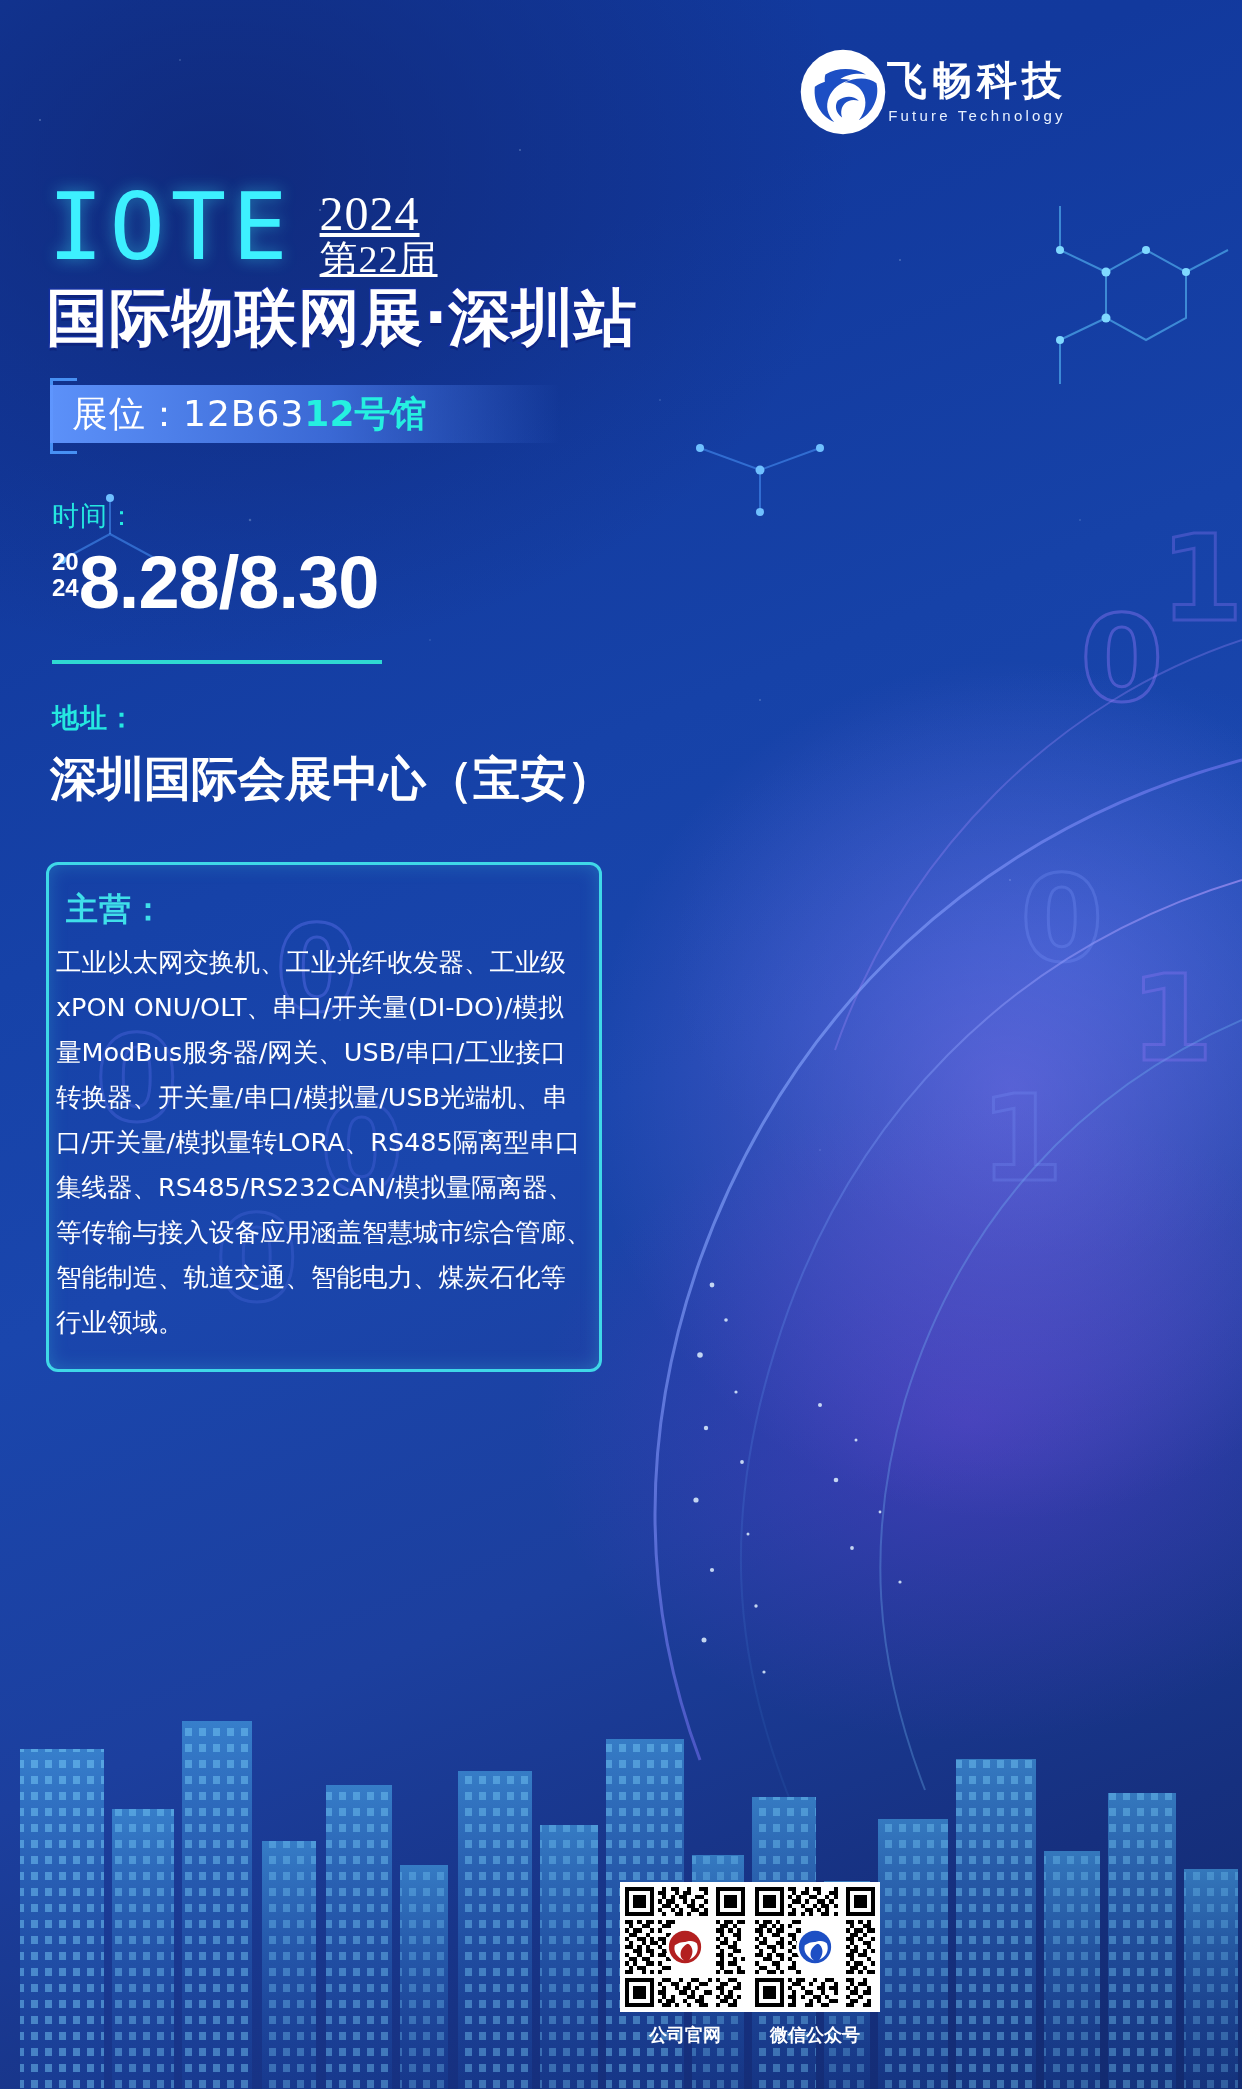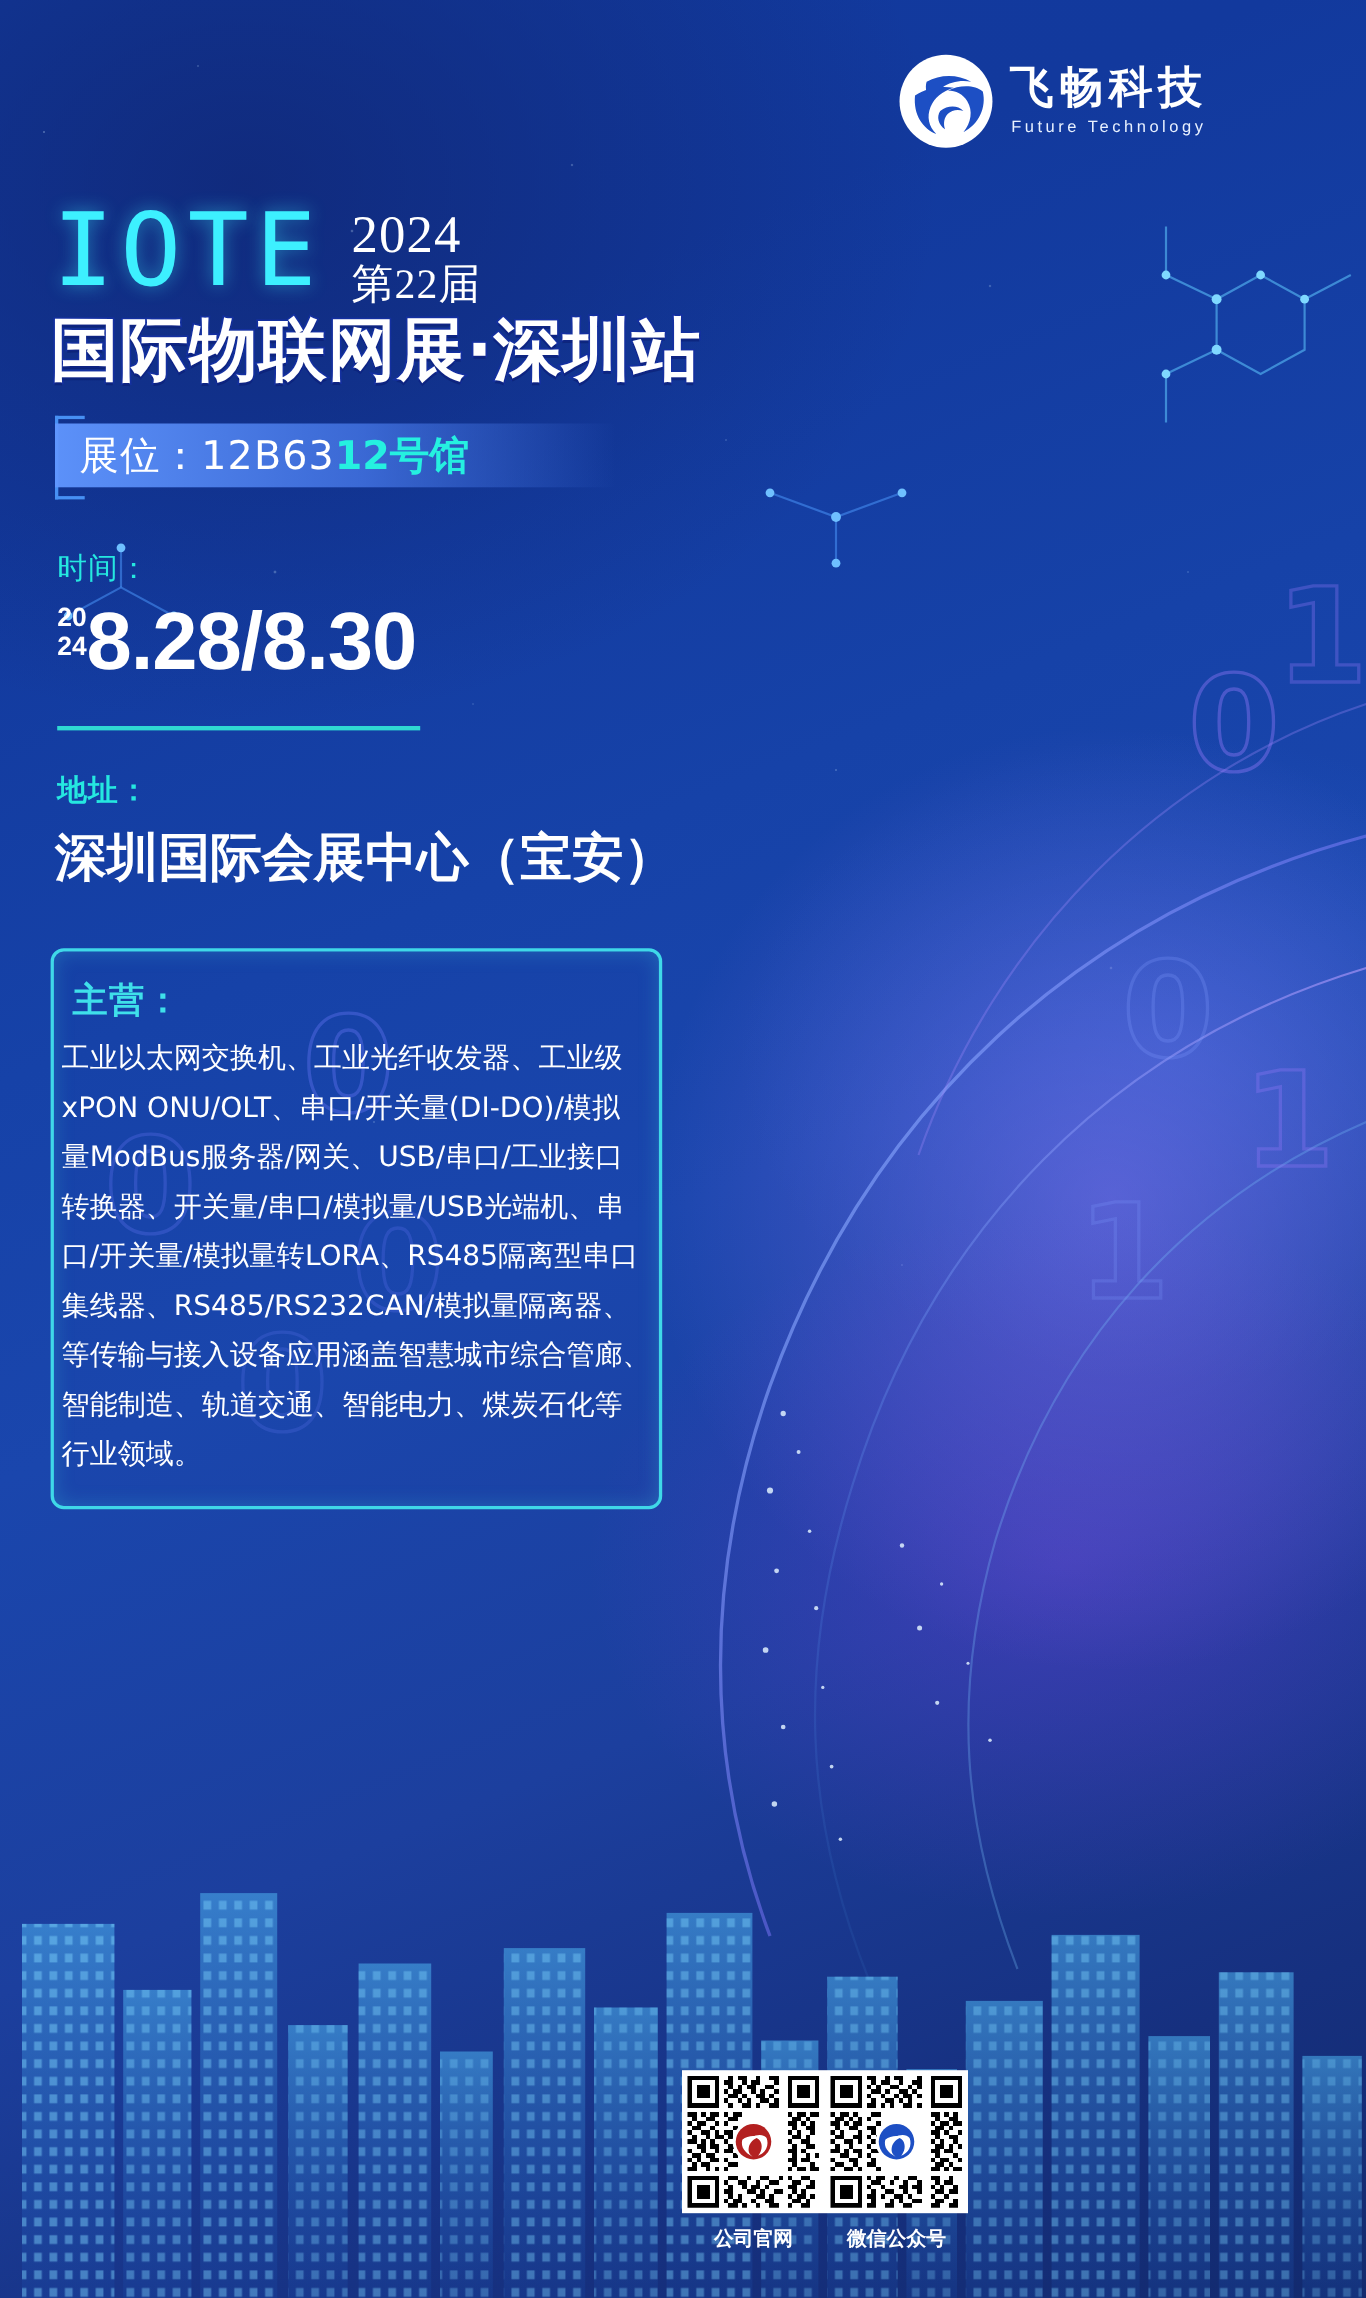--- a/index.html
+++ b/index.html
@@ -34,35 +34,35 @@
       radial-gradient(1.2px 1.2px at 1080px 520px, rgba(190,225,255,.6), transparent),
       radial-gradient(1.6px 1.6px at 1010px 880px, rgba(200,230,255,.65), transparent),
       radial-gradient(1.1px 1.1px at 600px 900px, rgba(185,220,255,.5), transparent),
       radial-gradient(1.4px 1.4px at 340px 1020px, rgba(200,230,255,.6), transparent),
       radial-gradient(1.2px 1.2px at 820px 1150px, rgba(190,225,255,.55), transparent);
     background-repeat:no-repeat;
   }
   .arcs{position:absolute;inset:0;pointer-events:none;}
 
   
-  .logo-wrap{position:absolute;left:816px;top:48px;display:flex;align-items:center;gap:14px;}
+  .logo-wrap{position:absolute;left:799px;top:48px;display:flex;align-items:center;}
   .logo-mark{width:88px;height:88px;flex:none;}
   .logo-text{display:flex;flex-direction:column;align-items:center;}
   .logo-cn{font-size:40px;font-weight:700;color:#fff;letter-spacing:5px;
     font-family:"DejaVu Sans",sans-serif;line-height:1;}
   .logo-en{font-size:15px;color:#e8f1ff;letter-spacing:3.2px;margin-top:7px;
     font-family:"Liberation Sans",sans-serif;text-align:center;}
 
   
   .iote-row{position:absolute;left:48px;top:186px;display:flex;align-items:flex-start;}
   .iote{font-size:92px;line-height:.92;font-weight:400;color:#3df0ff;
     letter-spacing:6px;font-family:"DejaVu Sans Mono",monospace;
     text-shadow:0 0 16px rgba(61,240,255,.45);}
   .iote-meta{margin-left:26px;margin-top:4px;display:flex;flex-direction:column;
-    color:#fff;font-family:"Liberation Serif",serif;}
+    color:#fff;font-family:"Liberation Serif",serif;text-decoration:underline;}
   .iote-year{font-size:48px;line-height:1.02;letter-spacing:1px;}
   .iote-no{font-size:38px;line-height:1.08;letter-spacing:1px;}
 
   .title-cn{position:absolute;left:46px;top:276px;font-size:62px;font-weight:700;
     color:#fff;letter-spacing:1px;font-family:"DejaVu Sans",sans-serif;
     -webkit-text-stroke:3px #1430a0;paint-order:stroke fill;white-space:nowrap;
     text-shadow:0 3px 0 rgba(10,28,110,.55);}
 
   
   .booth-bracket{position:absolute;left:50px;top:378px;width:24px;height:70px;

